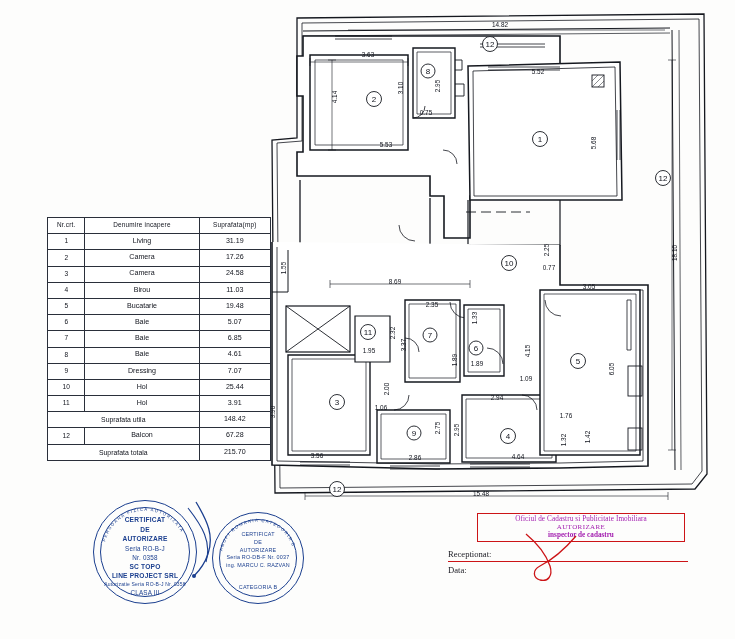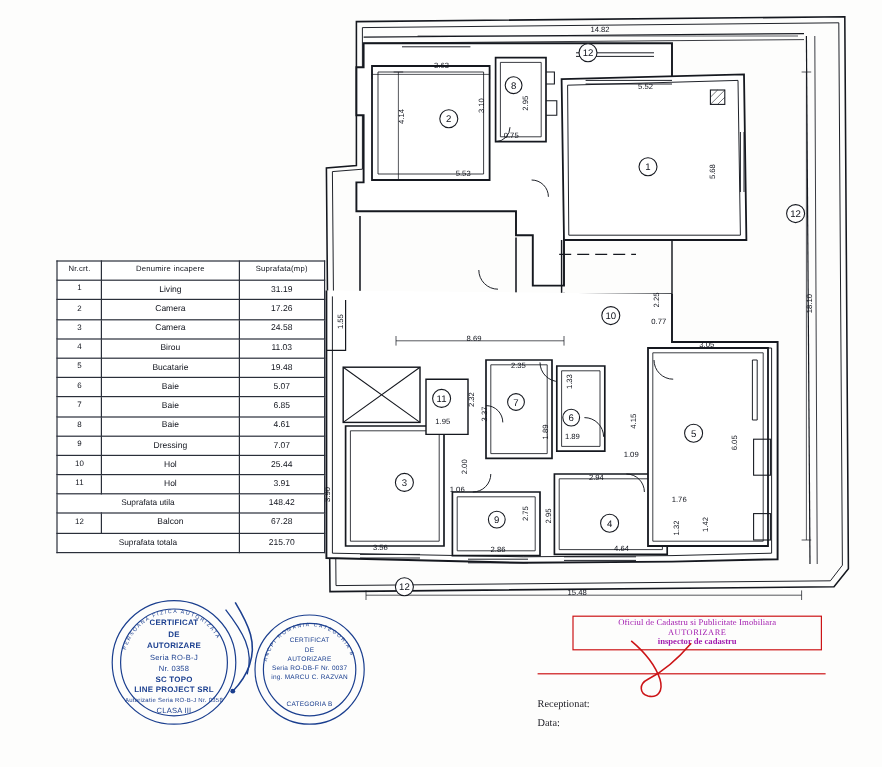--- a/index.html
+++ b/index.html
@@ -195,21 +195,20 @@
 
   .receipt {
     position: absolute;
     left: 448px;
     top: 546px;
     font-size: 8.6px;
     color: #1a1a22;
     line-height: 1.9;
     z-index: 7;
     font-family: "Liberation Serif", serif;
-    margin-top: 32px;
   }
   .red-underline {
     position: absolute;
     left: 448px;
     top: 561px;
     width: 240px;
     height: 1.4px;
     background: #cc1417;
     z-index: 7;
   }

